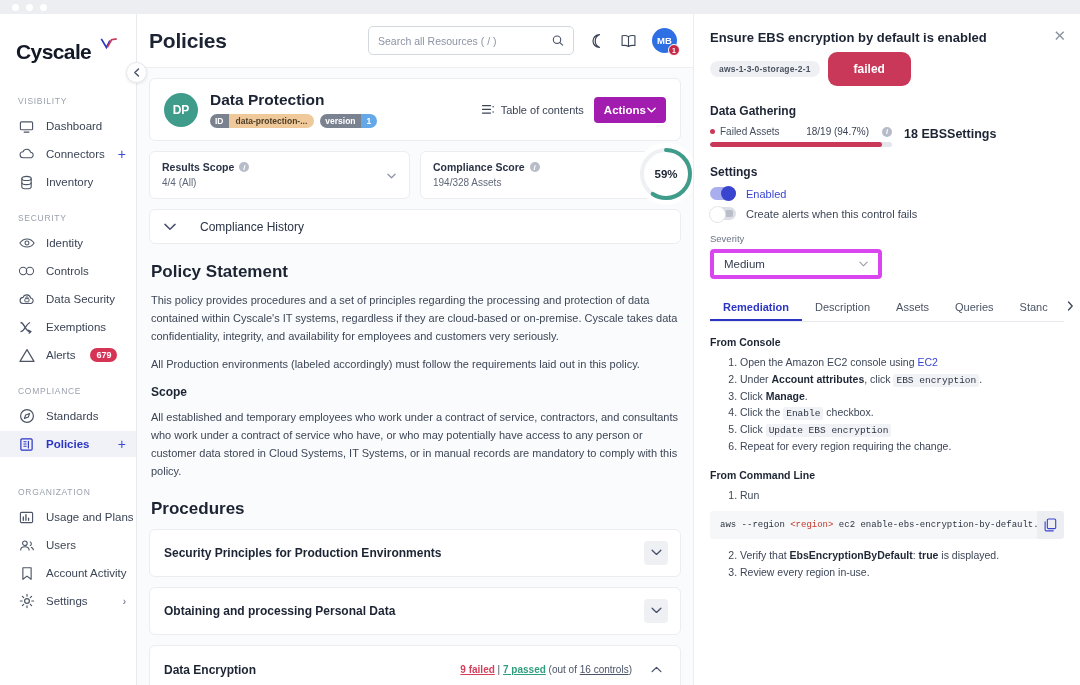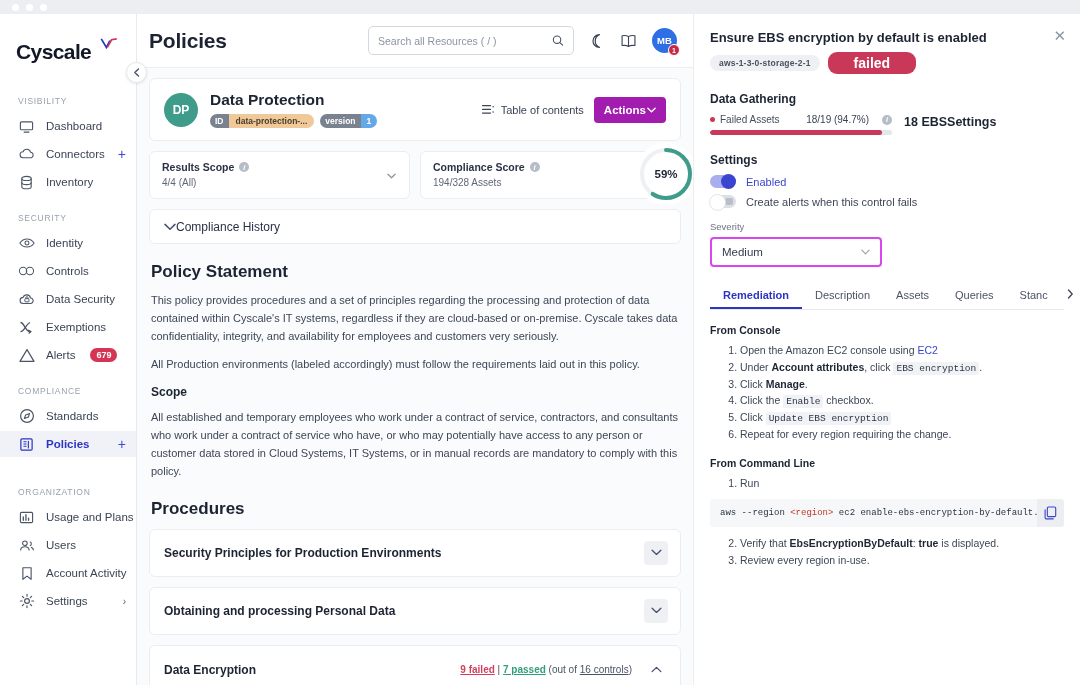--- a/index.html
+++ b/index.html
@@ -123,21 +123,21 @@
     font-size: 7.5px; display: flex; align-items: center; justify-content: center; font-weight: 700; font-style: italic;
   }
   .caret-down { position: absolute; right: 13px; top: 19px; color: #8d95a5; font-size: 9px; }
   .donut {
     position: absolute; right: -17px; top: -9px; width: 62px; height: 62px; border-radius: 50%;
     background: #fff; display: flex; align-items: center; justify-content: center;
   }
   .donut svg { position: absolute; top: 0; left: 0; }
   .donut .pct { font-size: 11.5px; font-weight: 700; color: #1c2433; z-index: 2; }
 
-  .hist-card { margin-top: 10px; height: 35px; display: flex; align-items: center; padding: 0 14px; gap: 0; cursor: pointer; }
+  .hist-card { margin-top: 10px; height: 35px; display: flex; align-items: center; padding: 0 14px; gap: 24px; cursor: pointer; }
   .hist-card .t { font-size: 12px; color: #2a3245; }
 
   .sec-h1 { font-size: 17px; font-weight: 700; color: #1c2433; margin: 18px 0 10px 2px; }
   .para { font-size: 11px; line-height: 1.62; color: #3d4657; margin: 0 2px 11px 2px; }
   .sec-h2 { font-size: 12px; font-weight: 700; color: #1c2433; margin: 0 0 10px 2px; }
 
   .proc-card { margin-top: 10px; min-height: 48px; display: flex; align-items: center; padding: 0 12px 0 14px; }
   .proc-title { font-size: 12px; font-weight: 700; color: #1c2433; }
   .proc-right { margin-left: auto; display: flex; align-items: center; gap: 12px; }
   .counts { font-size: 10px; color: #4a5costume; color: #4a5365; padding-left: 44px; }
@@ -157,22 +157,22 @@
     padding: 16px 16px 0 16px; overflow: hidden; position: relative;
   }
   .rp-title { font-size: 13px; font-weight: 700; color: #1c2433; padding-right: 26px; }
   .rp-close { position: absolute; top: 14px; right: 14px; font-size: 15px; color: #8d95a5; cursor: pointer; line-height: 1; }
   .rp-chips { display: flex; gap: 8px; margin-top: 7px; align-items: center; }
   .pill-id {
     background: #eef0f3; color: #49525f; font-size: 8.5px; font-weight: 700; letter-spacing: .2px;
     border-radius: 9px; padding: 3px 9px;
   }
   .pill-failed {
-    background: #c93858; color: #fff; font-size: 14px; font-weight: 700;
-    border-radius: 9px; padding: 3px 26px;
+    background: #c93858; color: #fff; font-size: 12px; font-weight: 700;
+    border-radius: 9px; padding: 10px 26px;
   }
   .rp-h { font-size: 12px; font-weight: 700; color: #1c2433; margin: 18px 0 8px 0; }
   .dg-row { display: flex; align-items: flex-start; gap: 12px; }
   .dg-left { width: 182px; flex: 0 0 182px; }
   .dg-line { display: flex; align-items: center; font-size: 10px; color: #454e5f; }
   .dg-dot { width: 5px; height: 5px; border-radius: 50%; background: #c93858; margin-right: 5px; }
   .dg-val { margin-left: auto; display: flex; align-items: center; gap: 13px; color: #3b4455; }
   .dg-bar { height: 5px; border-radius: 3px; background: #e3e6ea; margin-top: 5px; overflow: hidden; }
   .dg-bar > i { display: block; height: 100%; background: #c93858; border-radius: 3px; }
   .dg-count { font-size: 12.5px; font-weight: 700; color: #1c2433; padding-top: 1px; }
@@ -182,21 +182,21 @@
   .toggle.on { background: #a9afee; }
   .toggle.on::after { content: ""; position: absolute; right: 0; top: -1px; width: 15px; height: 15px; border-radius: 50%; background: #3a45cf; }
   .toggle.off { background: #dcdfe5; }
   .toggle.off::after { content: ""; position: absolute; left: -1px; top: -1px; width: 15px; height: 15px; border-radius: 50%; background: #fff; border: 1px solid #e1e4ea; }
   .toggle.off::before { content: ""; position: absolute; right: 3px; top: 3px; width: 8px; height: 7px; border-radius: 2px; background: #b9bec8; }
   .tog-lbl { font-size: 11px; color: #3d4657; }
   .tog-lbl.blue { color: #3a45cf; font-weight: 400; }
 
   .sev-lbl { font-size: 9.5px; color: #6b7383; margin: 13px 0 5px 0; }
   .select {
-    width: 172px; height: 30px; border: 2px solid #d946ef; border-radius: 4px;
+    width: 172px; height: 30px; border: 4px solid #d946ef; border-radius: 4px;
     display: flex; align-items: center; padding: 0 10px; font-size: 11.5px; color: #333d4e; cursor: pointer;
   }
   .select .c { margin-left: auto; color: #99a1b0; font-size: 9px; }
 
   .tabs { display: flex; align-items: flex-end; gap: 0; border-bottom: 1px solid #e7e9ee; margin-top: 22px; }
   .tab {
     font-size: 11px; color: #4b5465; padding: 0 13px 8px 13px; cursor: pointer; white-space: nowrap;
   }
   .tab.active { color: #2b35c4; font-weight: 700; border-bottom: 2px solid #2b35c4; padding-bottom: 6px; }
   .tab-next { margin-left: auto; padding: 0 2px 8px 6px; color: #3d4657; font-size: 11px; cursor: pointer; }

